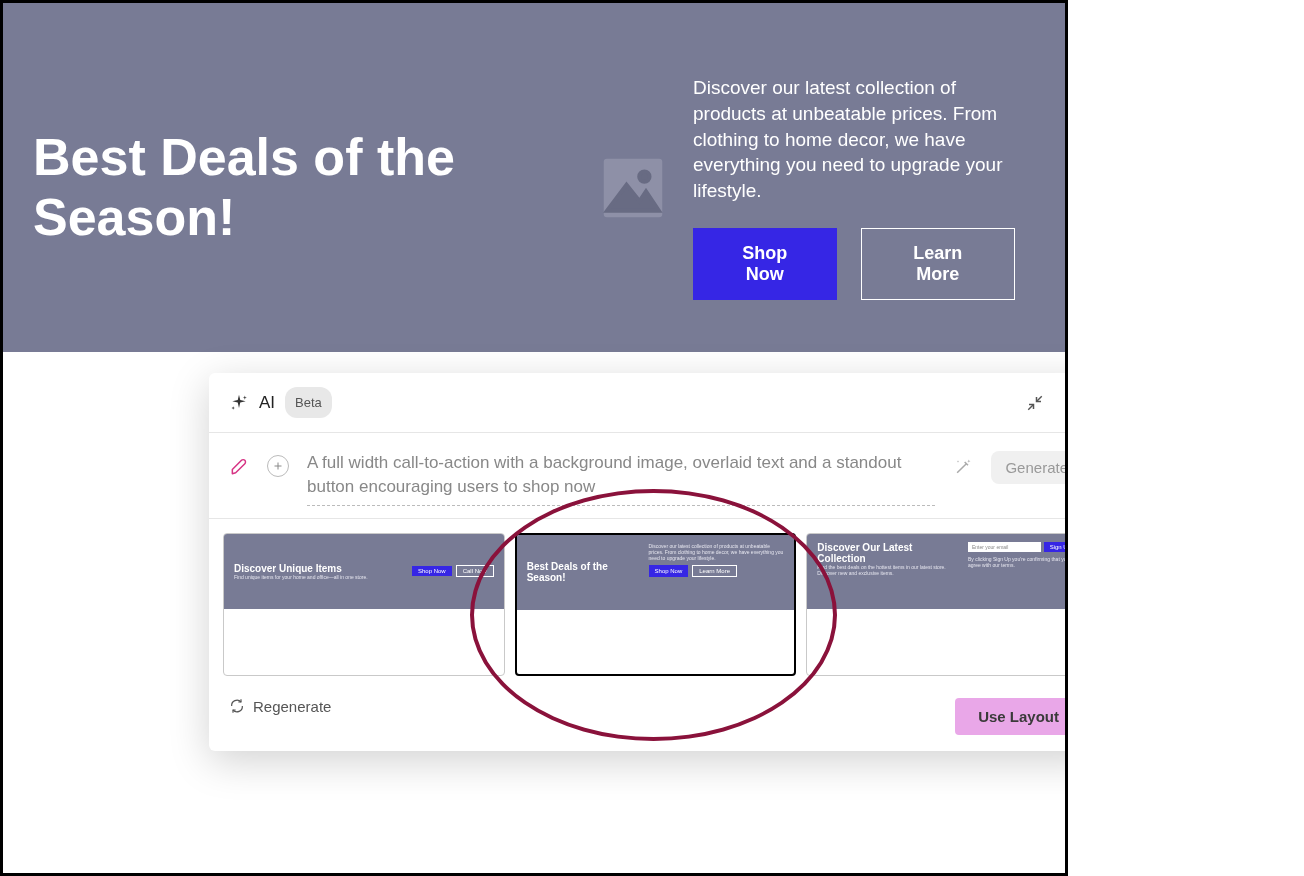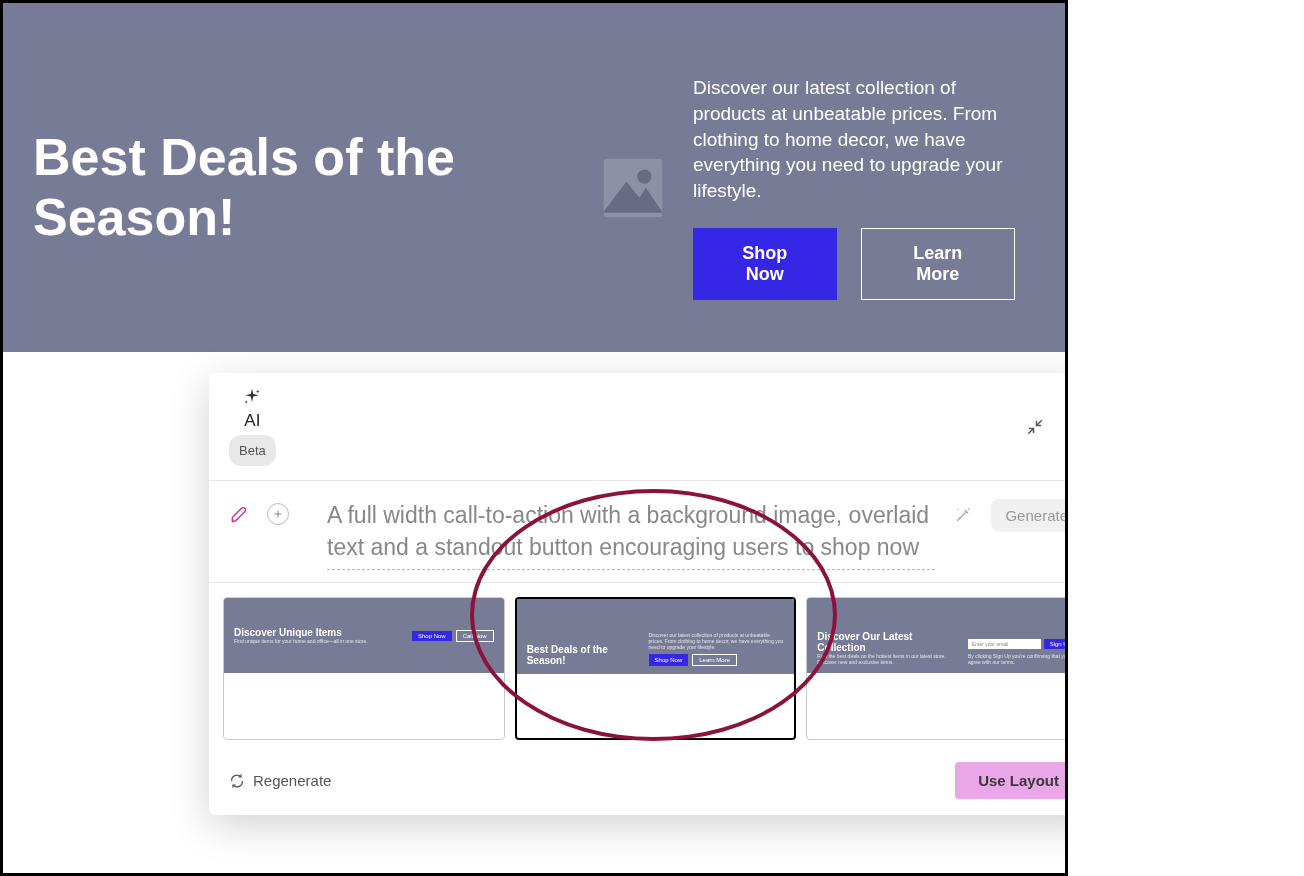--- a/index.html
+++ b/index.html
@@ -14,49 +14,49 @@
   .hero-image-placeholder svg { width: 78px; height: 78px; opacity: .6; }
   .hero-right { flex: 1; padding-right: 20px; }
   .hero-desc { color: #fff; font-size: 19px; line-height: 1.35; font-weight: 500; margin-bottom: 24px; }
   .hero-buttons { display: flex; gap: 24px; }
   .btn-primary { background: #3626e5; color: #fff; border: none; padding: 14px 28px; font-size: 18px; font-weight: 700; cursor: pointer; }
   .btn-secondary { background: transparent; color: #fff; border: 1px solid #fff; padding: 14px 28px; font-size: 18px; font-weight: 600; cursor: pointer; }
 
   
   .modal { position: absolute; left: 206px; top: 370px; width: 893px; background: #fff; border-radius: 6px; box-shadow: 0 10px 40px rgba(0,0,0,0.18); }
   .modal-header { display: flex; align-items: center; padding: 14px 20px; position: relative; }
-  .ai-label { display: flex; align-items: center; gap: 4px; flex-direction: column; }
+  .ai-label { display: flex; align-items: center; gap: 10px; }
   .ai-text { font-size: 17px; font-weight: 500; color: #222; }
   .beta-badge { background: #e8e8e8; color: #555; font-size: 13px; font-weight: 500; padding: 8px 10px; border-radius: 12px; }
   .modal-header-right { margin-left: auto; display: flex; gap: 20px; align-items: center; }
   .hdr-icon { width: 18px; height: 18px; cursor: pointer; color: #555; }
 
   .modal-divider { border-top: 1px solid #e6e6e6; }
 
   .prompt-row { display: flex; align-items: flex-start; padding: 18px 20px 12px 20px; gap: 18px; }
   .pencil-icon { width: 20px; height: 20px; color: #d63384; flex: 0 0 auto; margin-top: 6px; }
   .plus-icon { width: 22px; height: 22px; color: #888; border: 1px solid #bbb; border-radius: 50%; display:flex; align-items:center; justify-content:center; flex:0 0 auto; margin-top:4px; cursor:pointer;}
-  .prompt-text { flex: 1; font-size: 23px; color: #888; line-height: 1.4; border-bottom: 1px dashed #bbb; padding-bottom: 6px; margin-left: 20px; }
+  .prompt-text { flex: 1; font-size: 17px; color: #888; line-height: 1.4; border-bottom: 1px dashed #bbb; padding-bottom: 6px; }
   .wand-icon { width: 20px; height: 20px; color: #aaa; flex:0 0 auto; margin-top:6px; }
   .gen-btn { background: #f0f0f0; color: #999; border: none; font-size: 15px; padding: 8px 14px; border-radius: 8px; cursor: default; flex:0 0 auto;}
 
   
   .previews-row { display: flex; gap: 10px; padding: 14px 14px; }
   .preview-card { width: 283px; height: 143px; border: 1px solid #c9c9c9; border-radius: 4px; overflow: hidden; cursor:pointer; background:#fff; }
   .preview-card.selected { border: 2px solid #000; }
-  .preview-inner { width: 100%; height: 75px; background: #787b95; padding: 8px 10px; display: flex; gap:6px;align-items:flex-end; }
+  .preview-inner { width: 100%; height: 75px; background: #787b95; padding: 8px 10px; display: flex; gap:6px; }
   .p-title { color: #fff; font-size: 10px; font-weight: 700; flex:1; }
   .p-sub { color:#e6e6ef; font-size:5px; line-height:1.2; }
   .p-btn-blue { background:#3626e5; color:#fff; font-size:6px; padding:2px 6px; border:none;}
   .p-btn-outline { background:transparent; color:#fff; border:1px solid #fff; font-size:6px; padding:2px 6px;}
   .p-right { display:flex; flex-direction:column; gap:4px; flex:1; }
   .p-btns { display:flex; gap:4px; }
   .p-input { background:#fff; font-size:5px; color:#888; padding:2px 4px; flex:1; }
 
-  .modal-footer { display: flex; align-items: center; padding: 8px 20px 16px 20px; }
+  .modal-footer { display: flex; align-items: flex-start; padding: 8px 20px 16px 20px; }
   .regen { display: flex; align-items: center; gap: 8px; color: #555; font-size: 15px; cursor: pointer; }
   .use-layout-btn { margin-left: auto; background: #e9a7e8; color: #3a3a3a; border: none; font-size: 15px; font-weight: 600; padding: 10px 23px; border-radius: 4px; cursor: pointer; }
 
   
   .annot-ellipse { position: absolute; left: 467px; top: 486px; width: 367px; height: 252px; border: 4px solid #8a123b; border-radius: 50%; pointer-events: none; }
 </style>
 </head>
 <body>
 
 <div class="frame">

